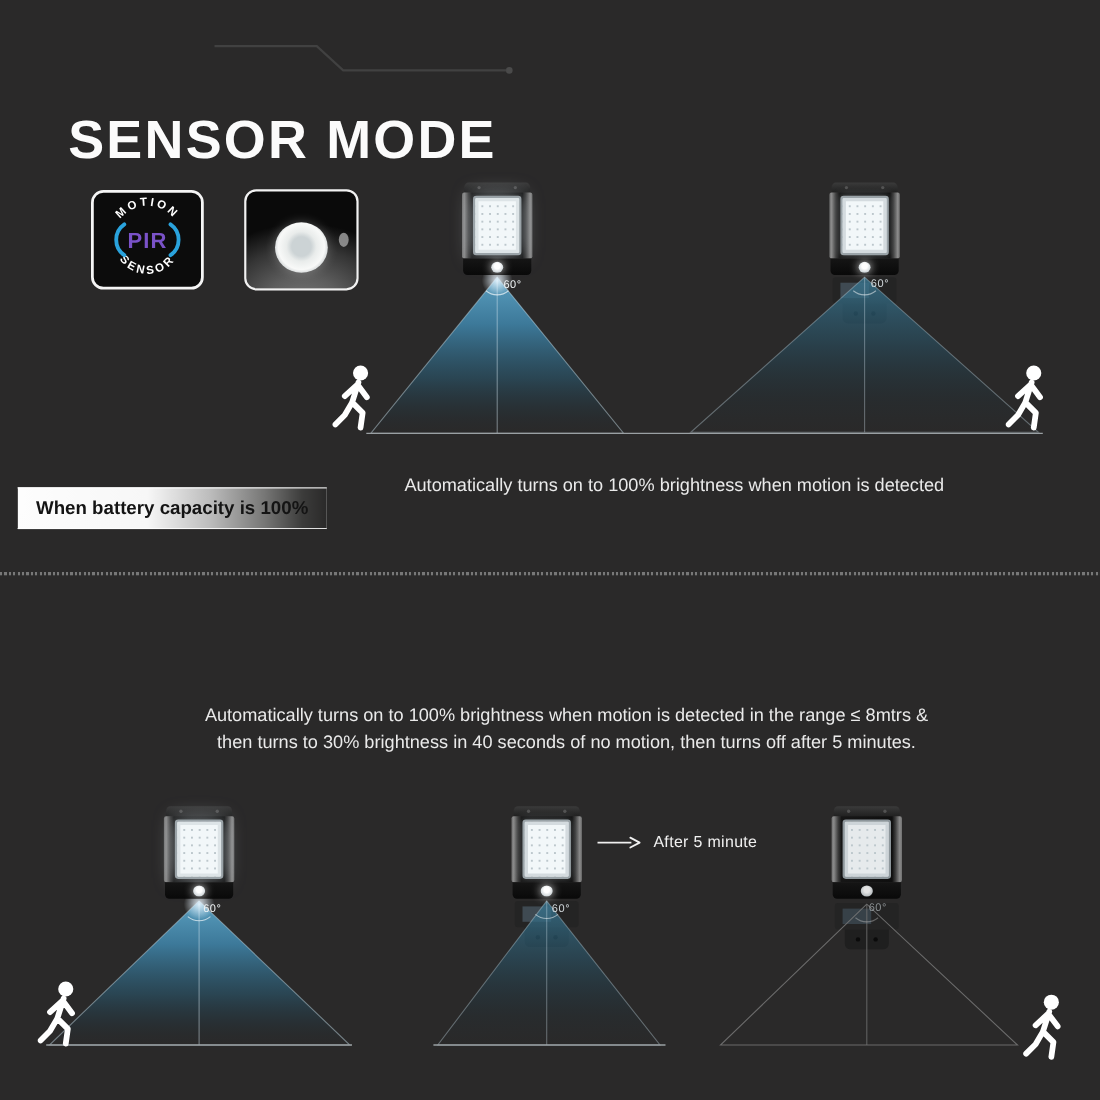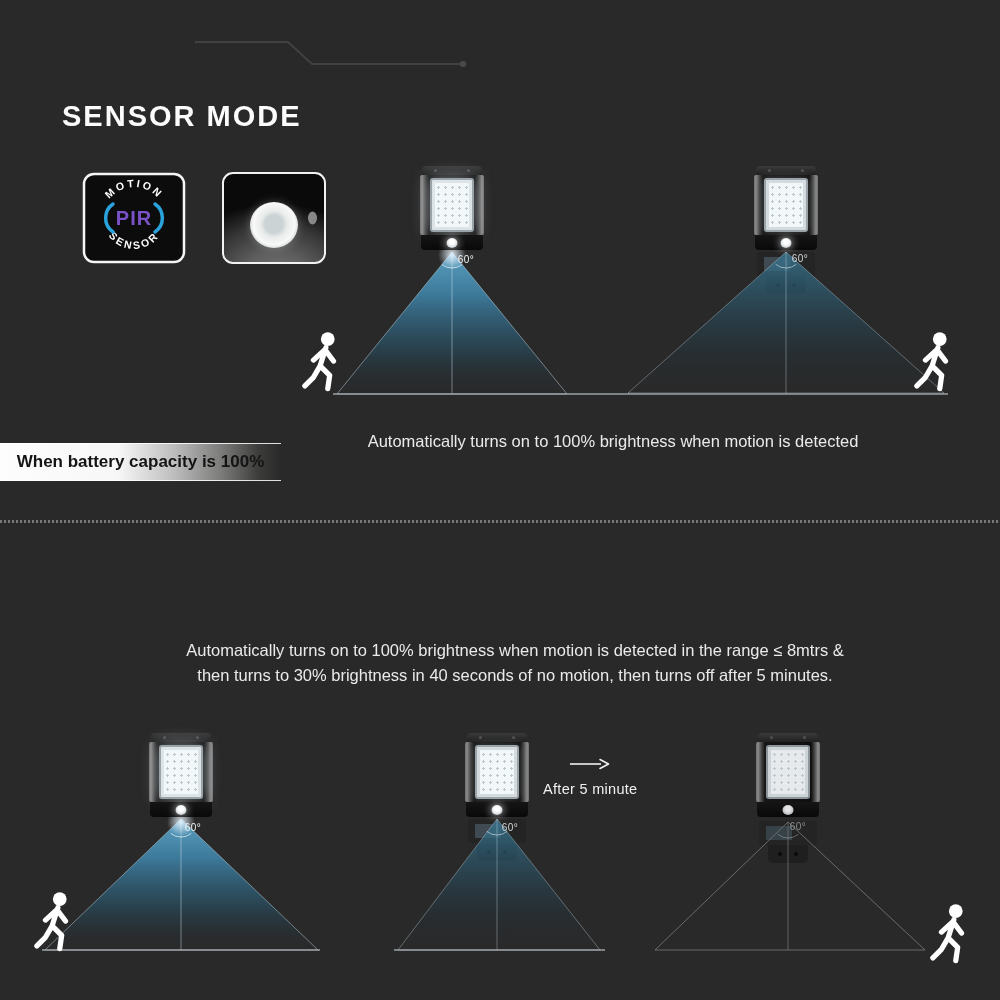--- a/index.html
+++ b/index.html
@@ -3,21 +3,21 @@
 <meta charset="utf-8">
 <style>
   html,body{margin:0;padding:0;background:#2a2929;}
   .page{
     position:relative;width:1000px;height:1000px;overflow:hidden;
     background:#2a2929;font-family:"Liberation Sans",sans-serif;
   }
   
   .title{
     position:absolute;left:62px;top:100px;z-index:5;
-    color:#fbfbfb;font-size:29px;font-weight:700;letter-spacing:2px;
+    color:#fbfbfb;font-size:49px;font-weight:700;letter-spacing:2px;
   }
   
   .badge-pir{position:absolute;left:82px;top:172px;width:104px;height:92px;z-index:5;}
   .badge-photo{
     position:absolute;left:222px;top:172px;width:104px;height:92px;z-index:5;
     box-sizing:border-box;border:2.5px solid #f2f2f2;border-radius:11px;overflow:hidden;
     background:
       radial-gradient(135% 115% at 52% 118%, #787878 0%, #5d5d5d 26%, #353535 52%, #0a0a0a 74%),
       #0a0a0a;
   }
@@ -26,21 +26,21 @@
     width:48px;height:46px;border-radius:50%;
     background:radial-gradient(circle at 50% 48%, #ccd3d5 0 26%, #e9eceb 40%, #f8f9f8 62%, #c2c7c9 78%, #6d6d6d 100%);
     box-shadow:0 0 10px rgba(255,255,255,.25);
   }
   .badge-photo .side-dot{
     position:absolute;right:7px;top:50%;transform:translateY(-50%);
     width:9px;height:13px;border-radius:50%;background:#9b9b9b;opacity:.85;
   }
   
   .cap-bar{
-    position:absolute;left:0;z-index:5;height:38px;display:flex;align-items:center;justify-content:center;
+    position:absolute;left:16px;z-index:5;height:38px;display:flex;align-items:center;justify-content:center;
     box-sizing:border-box;
     background:linear-gradient(90deg,#fdfdfd 0%,#f7f7f7 42%,#bdbdbd 62%,#767675 80%,#3c3c3b 92%,rgba(42,41,41,0) 100%);
     border-top:1px solid rgba(255,255,255,.85);border-bottom:1px solid rgba(255,255,255,.85);
     color:#141414;font-weight:700;
   }
   .cap-bar--1{top:443px;width:281px;font-size:17px;}
   .cap-bar--2{top:561px;width:357px;font-size:18px;}
   
   .para{position:absolute;z-index:5;text-align:center;color:#eaeaea;font-weight:400;}
   .para--1{left:285px;top:430px;width:656px;font-size:16.5px;line-height:23px;}
@@ -78,21 +78,21 @@
   .bracket-top{height:24px;background:#242424;border-radius:3px;position:relative;}
   .bracket-top .screen{position:absolute;left:7px;top:5px;width:26px;height:14px;background:#46545e;opacity:.8;}
   .bracket-bot{width:40px;height:18px;margin:0 auto;background:#1f1f1f;border-radius:0 0 5px 5px;position:relative;}
   .bracket-bot::after{content:"";position:absolute;left:10px;top:7px;width:4px;height:4px;border-radius:50%;background:#0a0a0a;box-shadow:16px 0 0 #0a0a0a;}
   .bracket--dark .screen{background:#3a454c;opacity:.9;}
   
   .angle{position:absolute;z-index:4;transform:translate(-50%,-50%);font-size:10px;color:#eef2f4;letter-spacing:.5px;}
   .angle--dim{color:#dfe6ea;opacity:.9;}
   .angle--off{color:#9aa0a3;opacity:.85;}
   
-  .after-note{position:absolute;left:543px;top:758px;z-index:5;display:flex;align-items:center;gap:11px;flex-direction:column;}
+  .after-note{position:absolute;left:543px;top:758px;z-index:5;display:flex;align-items:center;gap:11px;}
   .after-note .txt{color:#f0f0f0;font-size:14.5px;letter-spacing:.3px;}
   
   .diagram{position:absolute;left:0;top:0;z-index:2;}
 </style>
 </head>
 <body>
 
 <div class="page">
 
   <svg class="diagram" width="1000" height="1000" viewBox="0 0 1000 1000">

